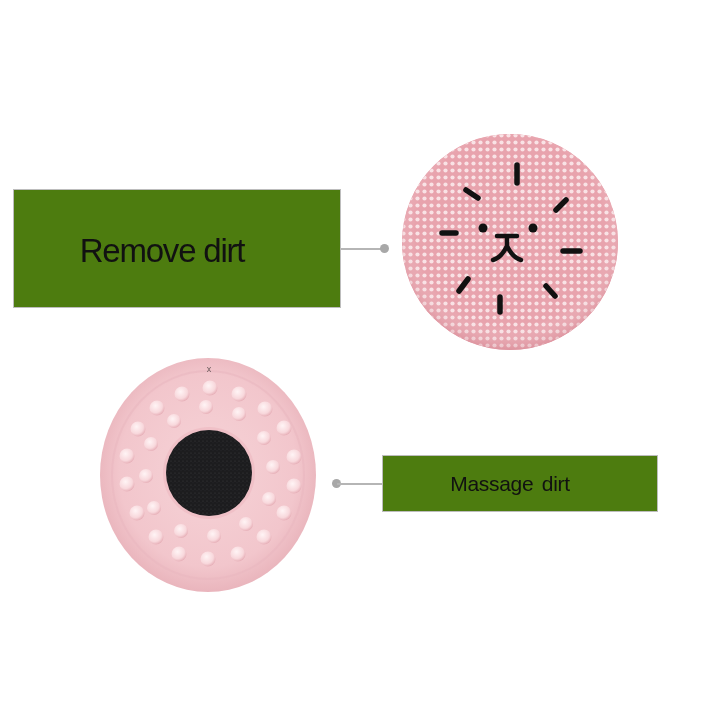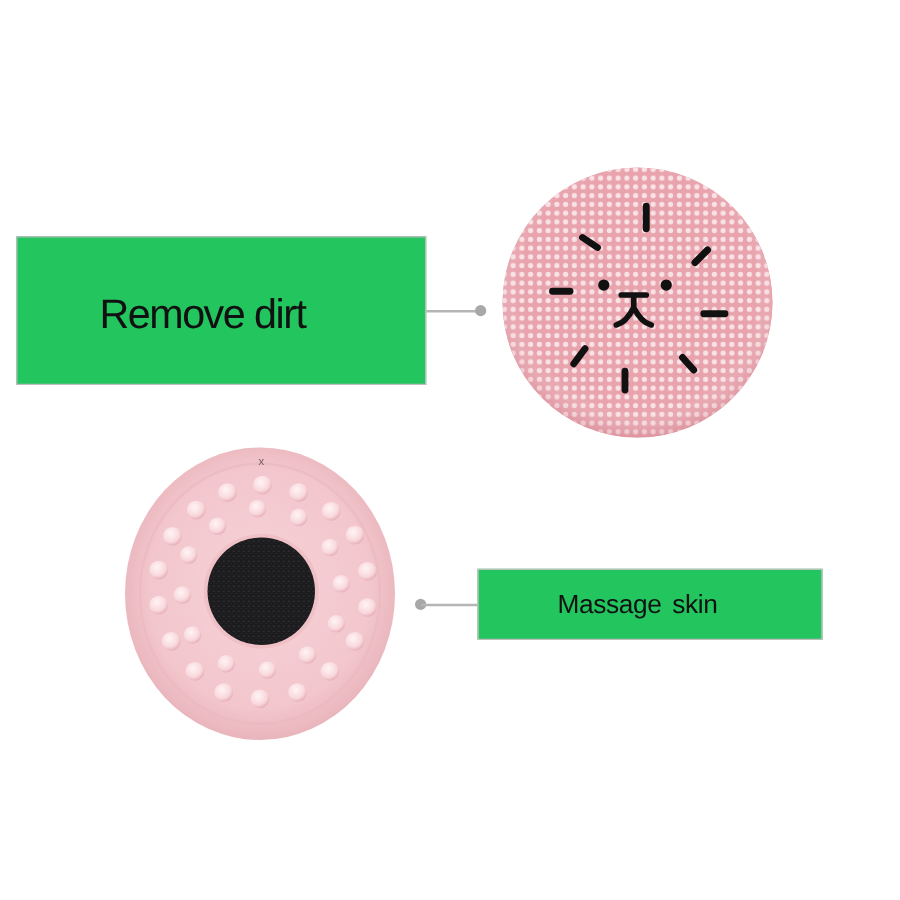--- a/index.html
+++ b/index.html
@@ -11,21 +11,21 @@
       width: 720px;
       height: 720px;
       position: relative;
       overflow: hidden;
       font-family: "Liberation Sans", "DejaVu Sans", sans-serif;
     }
     .label-box {
       position: absolute;
       box-sizing: border-box;
       border: 1.5px solid #bdbdbd;
-      background: #22c55e;
+      background: #4d7c0f;
       display: flex;
       align-items: center;
       justify-content: center;
       color: #111111;
     }
     #box-remove {
       left: 13px; top: 189px; width: 328px; height: 119px;
       font-size: 33px; letter-spacing: -1.2px;
     }
     #box-remove span { margin-left: -30px; margin-top: 4px; }
@@ -151,14 +151,14 @@
     <circle cx="83" cy="175" r="7"></circle>
     <circle cx="116" cy="180" r="7"></circle>
   </g>
   <circle cx="111" cy="117" r="46" fill="#f0c0c7"></circle>
   <circle cx="111" cy="117" r="43" fill="url(#sponge)"></circle>
 </svg>
 
 <div class="dot" style="left:332px; top:479px;"></div>
 <div class="connector" style="left:337px; top:483px; width:45px;"></div>
 <div id="box-massage" class="label-box">
-  <span>Massage skin</span>
+  <span>Massage dirt</span>
 </div>
 
 </body></html>

